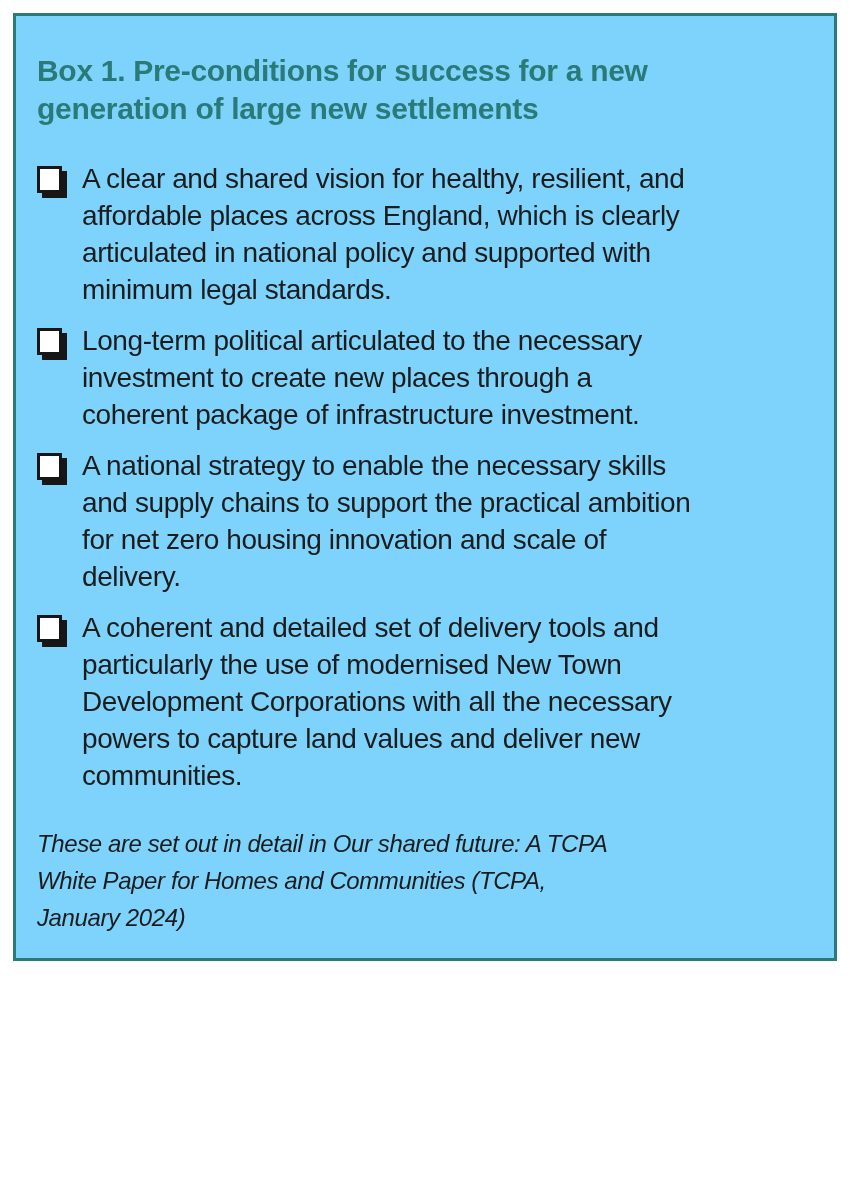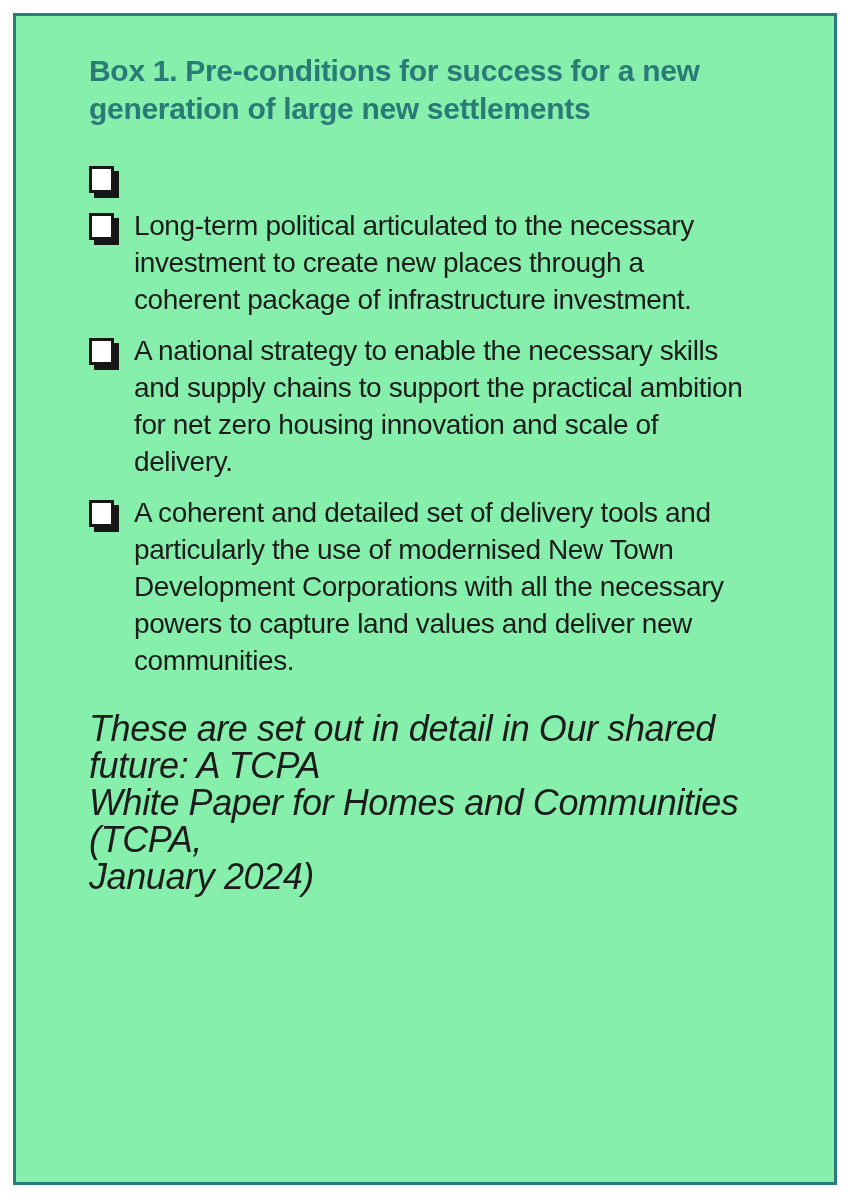--- a/index.html
+++ b/index.html
@@ -13,25 +13,25 @@
     width: 850px;
     height: 1203px;
     background: #ffffff;
     overflow: hidden;
   }
   .callout-box {
     position: absolute;
     left: 13px;
     top: 13px;
     width: 824px;
-    height: 1172px;
+    height: 948px;
     box-sizing: border-box;
     border: 3px solid #2A7A78;
-    background: #86efac;
-    padding: 36px 42px 0 73px;
+    background: #7dd3fc;
+    padding: 36px 42px 0 21px;
   }
   .box-title {
     margin: 0 0 32px 0;
     font-size: 30px;
     line-height: 38px;
     font-weight: bold;
     letter-spacing: -0.3px;
     color: #2A7A78;
     white-space: pre-line;
   }
@@ -58,39 +58,43 @@
   }
   .bullet-text {
     font-size: 28px;
     line-height: 37px;
     letter-spacing: -0.4px;
     color: #1c1c1c;
     white-space: pre-line;
   }
   .footnote {
     margin-top: 31px;
-    font-size: 36px;
+    font-size: 24px;
     line-height: 37px;
     letter-spacing: -0.4px;
     font-style: italic;
     color: #1c1c1c;
     white-space: pre-line;
   }
 </style>
 </head>
 <body>
 
 <div class="page">
   <div class="callout-box">
     <h2 class="box-title">Box 1. Pre-conditions for success for a new
 generation of large new settlements</h2>
 
     <ul class="checklist">
       <li>
         <span class="bullet-glyph"></span>
+        <span class="bullet-text">A clear and shared vision for healthy, resilient, and
+affordable places across England, which is clearly
+articulated in national policy and supported with
+minimum legal standards.</span>
       </li>
       <li>
         <span class="bullet-glyph"></span>
         <span class="bullet-text">Long-term political articulated to the necessary
 investment to create new places through a
 coherent package of infrastructure investment.</span>
       </li>
       <li>
         <span class="bullet-glyph"></span>
         <span class="bullet-text">A national strategy to enable the necessary skills

